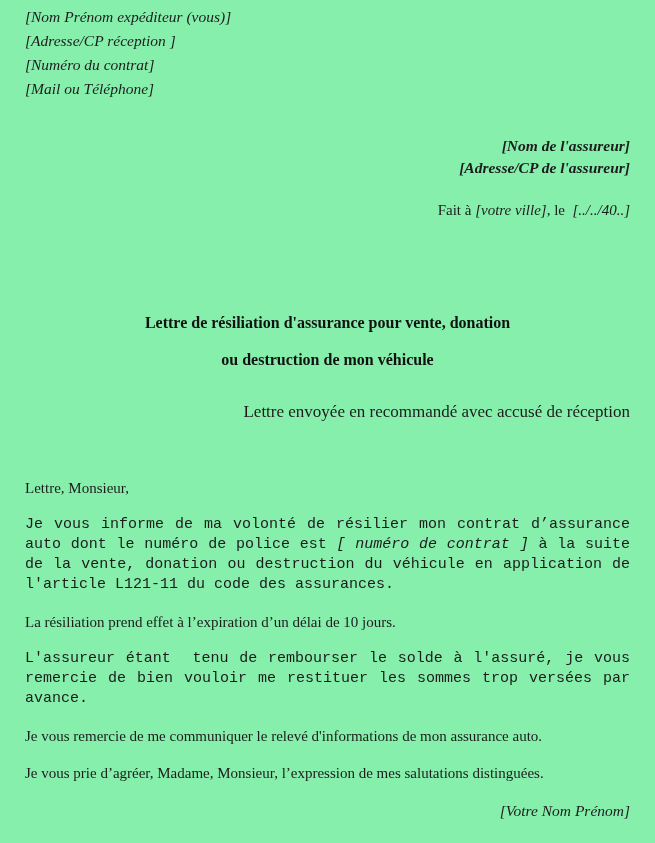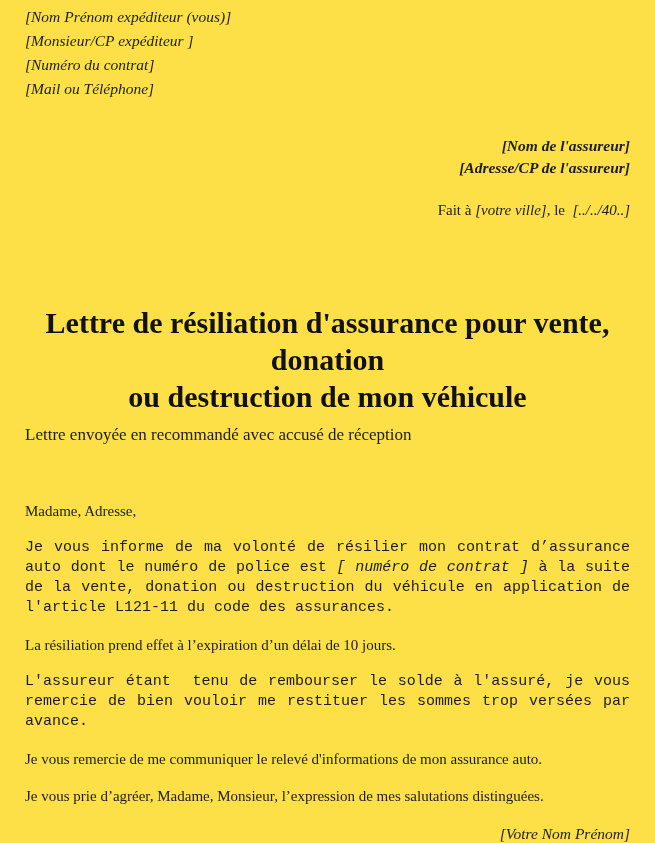--- a/index.html
+++ b/index.html
@@ -2,21 +2,21 @@
 <html><head>
 <meta charset="utf-8">
 <style>
   html, body { margin: 0; padding: 0; background: #ffffff; }
   .page {
     position: relative;
     width: 655px;
     height: 843px;
     box-sizing: border-box;
     padding: 5px 25px 0 25px;
-    background: #fde047;
+    background: #86efac;
     color: #1c1c1c;
     font-family: "Liberation Serif", "DejaVu Serif", serif;
     overflow: hidden;
   }
   .sender {
     font-style: italic;
     font-size: 15.5px;
     line-height: 24px;
     text-align: left;
   }
@@ -32,28 +32,28 @@
     margin-top: 20px;
     text-align: right;
     font-size: 15px;
     line-height: 22px;
     font-style: normal;
   }
   .dateline .it { font-style: italic; }
   .title {
     margin: 83px 0 0 0;
     text-align: center;
-    font-size: 30px;
+    font-size: 16px;
     font-weight: bold;
     line-height: 37px;
     color: #111111;
   }
   .subtitle {
-    margin-top: 7px;
-    text-align: left;
+    margin-top: 21px;
+    text-align: right;
     font-size: 17px;
     line-height: 25px;
     font-weight: normal;
   }
   .letter-body {
     margin-top: 54px;
     font-size: 15px;
     line-height: 20px;
   }
   .letter-body p { margin: 0 0 17px 0; }
@@ -66,21 +66,21 @@
     line-height: 22px;
   }
 </style>
 </head>
 <body>
 
 <div class="page">
 
   <div class="sender">
     <div>[Nom Prénom expéditeur (vous)]</div>
-    <div>[Monsieur/CP expéditeur ]</div>
+    <div>[Adresse/CP réception ]</div>
     <div>[Numéro du contrat]</div>
     <div>[Mail ou Téléphone]</div>
   </div>
 
   <div class="recipient">
     <div>[Nom de l'assureur]</div>
     <div>[Adresse/CP de l'assureur]</div>
   </div>
 
   <div class="dateline">
@@ -88,21 +88,21 @@
   </div>
 
   <h1 class="title">
     <span>Lettre de résiliation d'assurance pour vente, donation</span><br>
     <span>ou destruction de mon véhicule</span>
   </h1>
 
   <div class="subtitle">Lettre envoyée en recommandé avec accusé de réception</div>
 
   <div class="letter-body">
-    <p>Madame, Adresse,</p>
+    <p>Lettre, Monsieur,</p>
 
     <p class="justify">
       <span>Je vous informe de ma volonté de résilier mon contrat d’assurance auto dont le numéro de police est </span><span class="placeholder-italic">[ numéro de contrat ]</span><span> à la suite de la vente, donation ou destruction du véhicule en application de l'article L121-11 du code des assurances.</span>
     </p>
 
     <p>La résiliation prend effet à l’expiration d’un délai de 10 jours.</p>
 
     <p class="justify">L'assureur étant&nbsp; tenu de rembourser le solde à l'assuré, je vous remercie de bien vouloir me restituer les sommes trop versées par avance.</p>
 
     <p>Je vous remercie de me communiquer le relevé d'informations de mon assurance auto.</p>

